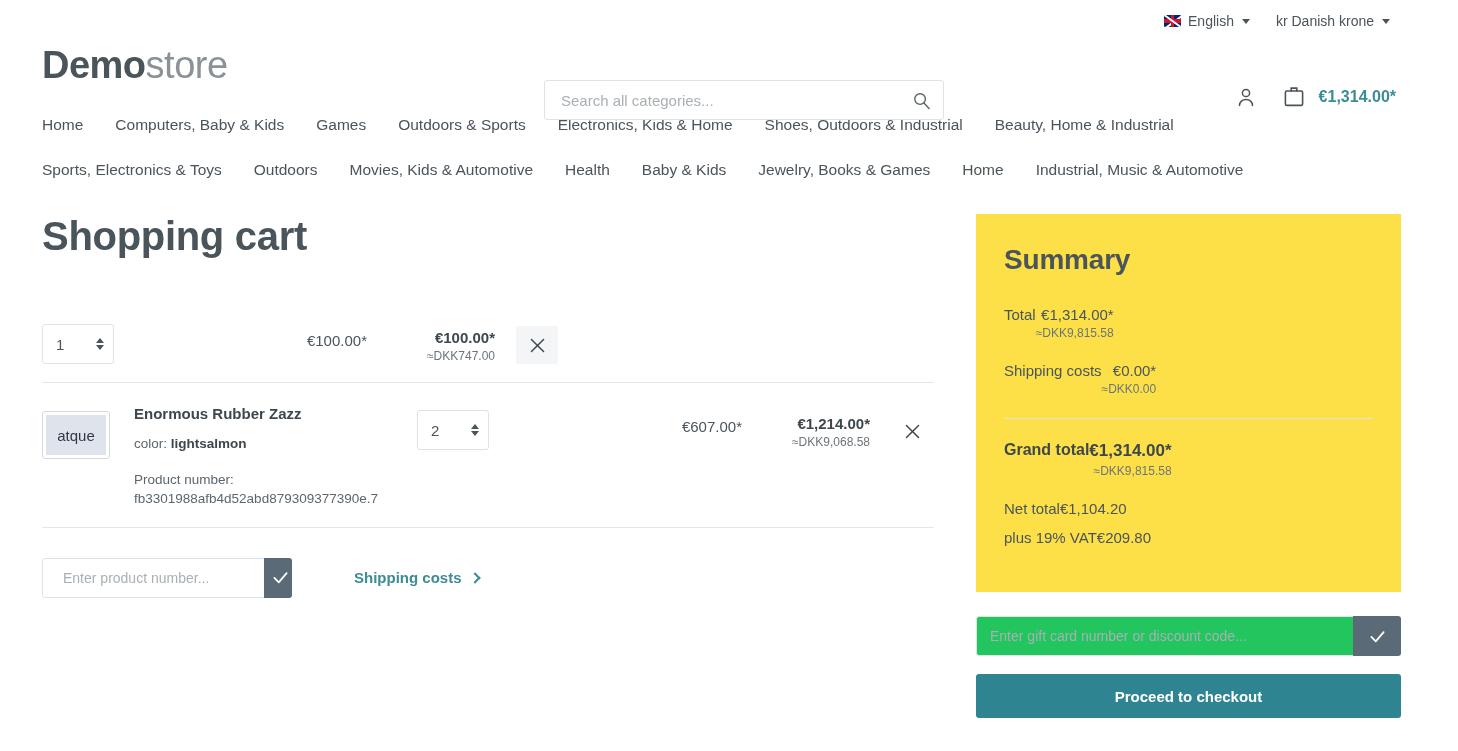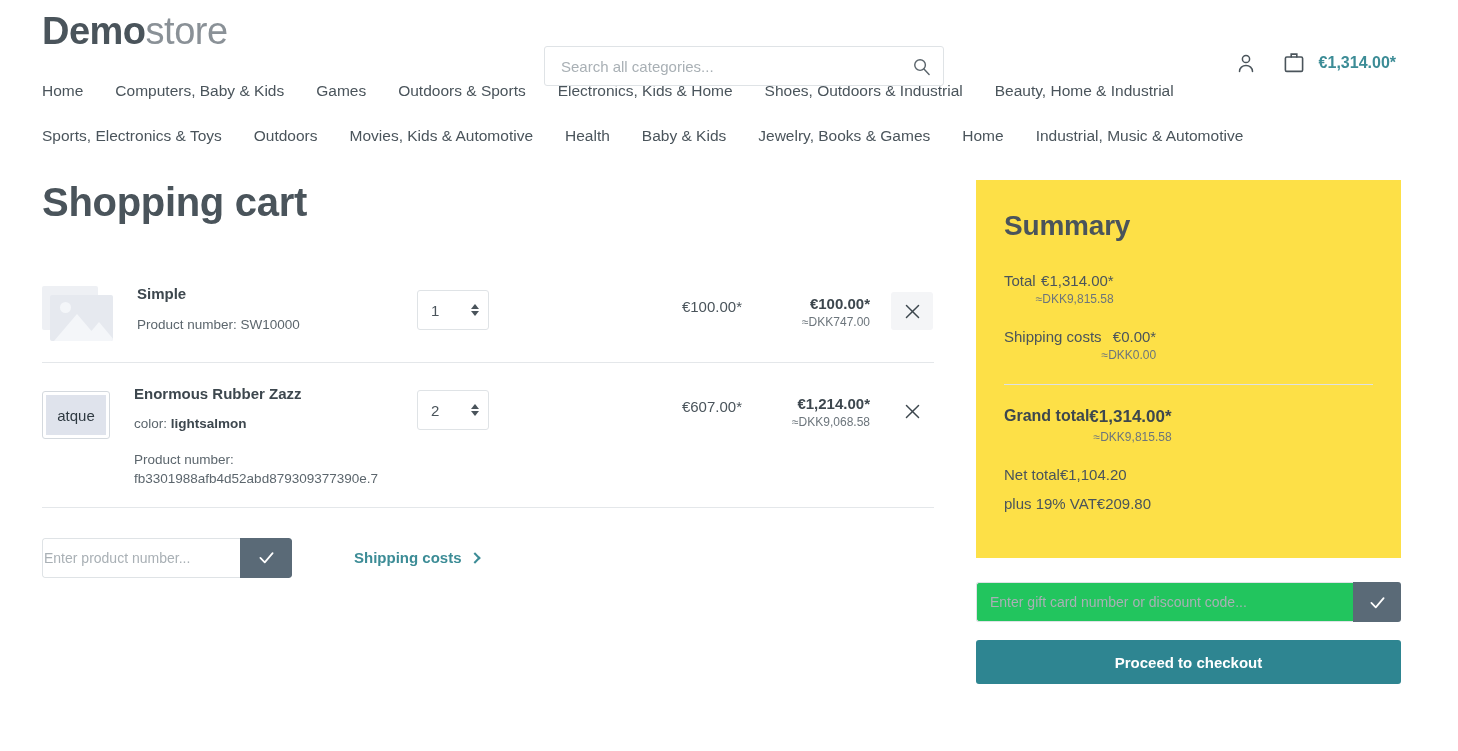--- a/index.html
+++ b/index.html
@@ -222,21 +222,21 @@
 
   
   .cart-actions { display: flex; align-items: center; margin-top: 30px; gap: 62px; }
   .addprod {
     display: flex; height: 40px; width: 250px;
     border-radius: 3px; overflow: hidden;
   }
   .addprod input {
     flex: 1; border: 1px solid #dfe3e6; border-right: none;
     border-radius: 3px 0 0 3px;
-    padding: 0 1px; outline: none; background: #fff;
+    padding: 0 20px; outline: none; background: #fff;
     font-family: "Liberation Sans", sans-serif; font-size: 14px; color: #3b82f6;
   }
   .addprod input::placeholder { color: #a9b0b5; }
   .addprod button {
     width: 52px; border: none; cursor: pointer;
     background: #5a6a77; color: #fff;
     display: flex; align-items: center; justify-content: center;
     border-radius: 0 3px 3px 0;
   }
   .ship-link {
@@ -291,20 +291,33 @@
     border: none; border-radius: 3px; cursor: pointer;
     font-family: "Liberation Sans", sans-serif;
     font-size: 15px; font-weight: 700;
   }
 </style>
 </head>
 <body>
 
 <div class="page">
 
+  <div class="topbar">
+    <div class="topbar-item">
+      <span class="flag">
+          <i></i>
+        </span>
+      <span>English</span>
+      <span class="caret"></span>
+    </div>
+    <div class="topbar-item">
+      <span>kr Danish krone</span>
+      <span class="caret"></span>
+    </div>
+  </div>
 
   <div class="header">
     <div class="logo">
       <span class="b">Demo</span><span class="l">store</span>
     </div>
 
     <div class="searchwrap">
       <div class="searchbox">
         <input type="text" placeholder="Search all categories..." style="">
         <span class="mag">
@@ -357,34 +370,20 @@
       </div>
   </div>
 
   <div class="main">
 
     <div class="cart-col">
       <h1 class="page-title">Shopping cart</h1>
 
 
       <div class="cart-row">
-        <div class="c-prod">
-          <div class="thumb-ph">
-            <div class="back"></div>
-            <div class="front">
-              <div class="dot"></div>
-              <div class="m1"></div>
-              <div class="m2"></div>
-            </div>
-          </div>
-          <div class="pinfo">
-            <div class="pname">Simple</div>
-            <div class="pnum">Product number: SW10000</div>
-          </div>
-        </div>
         <div class="c-qty">
           <div class="qty-select">
             <span>1</span>
             <span class="spin">
               <span class="up"></span>
                 <span class="dn"></span>
             </span>
           </div>
         </div>
         <div class="c-unit unit-price">€100.00*</div>

